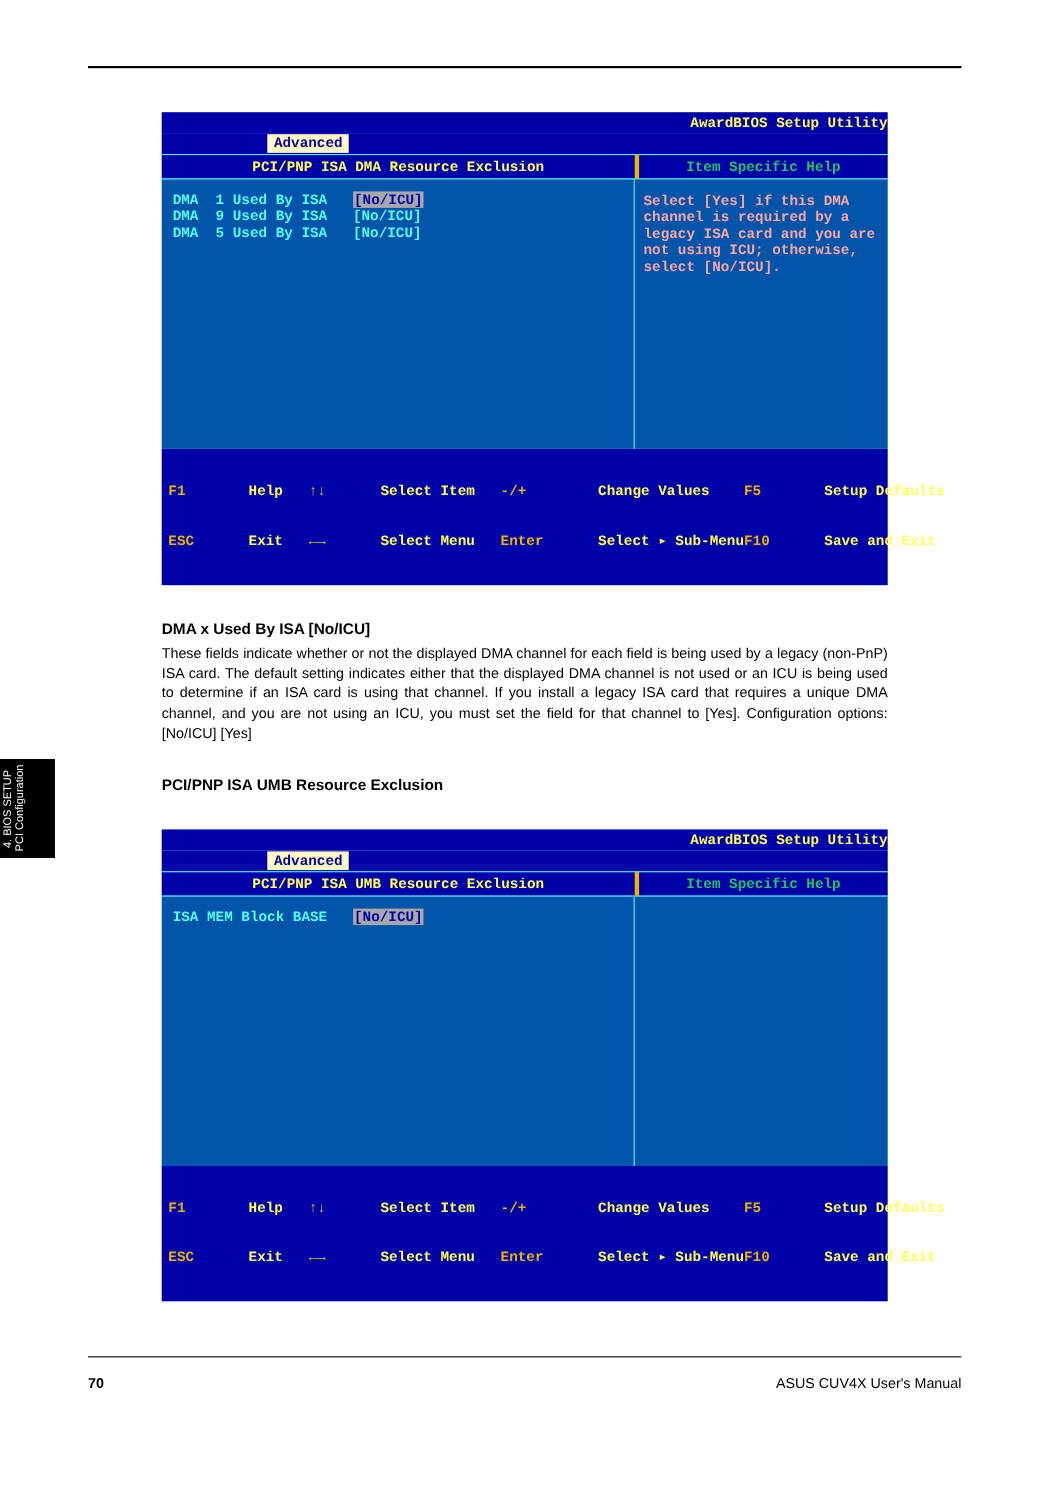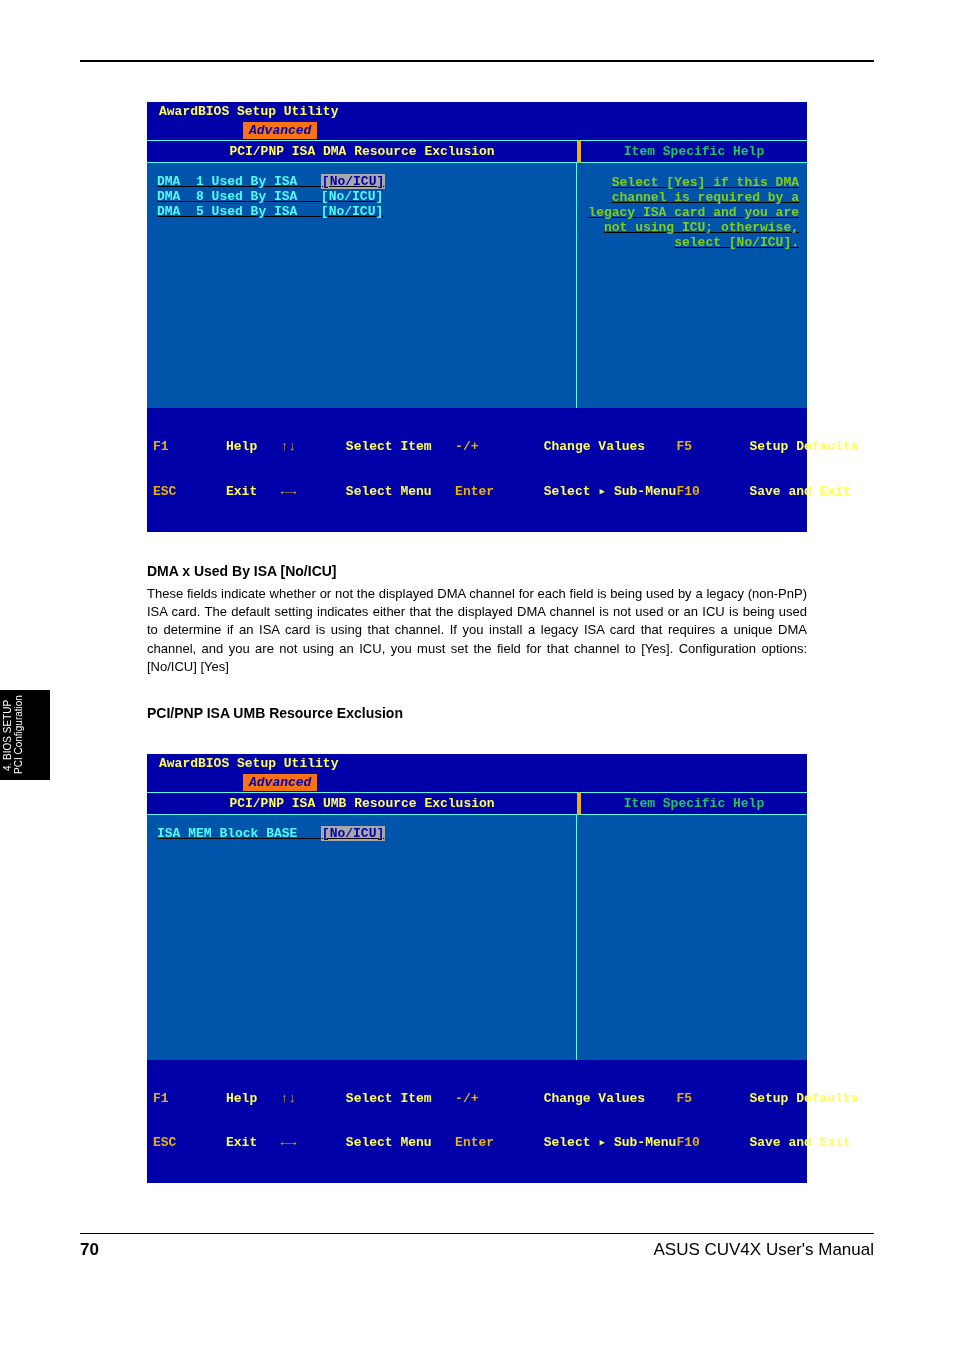--- a/index.html
+++ b/index.html
@@ -20,34 +20,33 @@
   .bios-screen {
     width: 660px;
     margin: 0 auto 30px auto;
     font-family: 'Courier New', monospace;
     font-size: 13px;
     font-weight: bold;
   }
   .bios-title {
     background: #0000a8;
     color: #ffff55;
-    text-align: left;
-    padding: 2px 12px;
+    text-align: right;
+    padding: 2px 0;
   }
   .bios-menu {
     background: #0000a8;
     color: #00a8a8;
     padding: 2px 0;
   }
   .bios-menu .active-tab {
-    background: #f97316;
+    background: #fef9c3;
     color: #0000a8;
     padding: 1px 6px;
     margin-left: 96px;
-    font-style: italic;
   }
   .bios-header-row {
     display: flex;
     background: #0000a8;
   }
   .bios-header-left {
     width: 430px;
     color: #ffff55;
     text-align: center;
     padding: 3px 0;
@@ -60,35 +59,33 @@
     color: #22c55e;
     text-align: center;
     padding: 3px 0;
     border-top: 1px solid #54fcfc;
     border-bottom: 1px solid #54fcfc;
   }
   .bios-body {
     display: flex;
     background: #0055aa;
     min-height: 245px;
-    text-decoration: underline;
   }
   .bios-body-left {
     width: 430px;
     padding: 12px 10px;
     border-right: 1px solid #54fcfc;
     color: #54fcfc;
     box-sizing: border-box;
   }
   .bios-body-right {
     flex: 1;
     padding: 12px 8px;
-    color: #84cc16;
+    color: #fca5a5;
     box-sizing: border-box;
-    text-align: right;
   }
   .bios-line {
     white-space: pre;
     line-height: 1.15;
   }
   .selected-val {
     background: #a8a8a8;
     color: #0000a8;
     padding: 0 1px;
   }
@@ -140,24 +137,24 @@
     margin: 14px 0 4px 0;
   }
   .body-text p {
     margin: 2px 0 10px 0;
     text-align: justify;
   }
   .footer-area {
     width: 100%;
     border-top: 1px solid #000;
     margin-top: 50px;
-    padding-top: 6px;
+    padding-top: 16px;
     display: flex;
     justify-content: space-between;
-    font-size: 17px;
+    font-size: 13px;
     align-items: flex-end;
   }
   .footer-area .pg {
     font-weight: bold;
   }
 </style>
 </head>
 <body>
 
 <div class="page">
@@ -166,21 +163,21 @@
   <div class="bios-screen">
     <div class="bios-title">AwardBIOS Setup Utility</div>
     <div class="bios-menu"><span class="active-tab">Advanced</span></div>
     <div class="bios-header-row">
       <div class="bios-header-left">PCI/PNP ISA DMA Resource Exclusion</div>
       <div class="bios-header-right">Item Specific Help</div>
     </div>
     <div class="bios-body">
       <div class="bios-body-left">
         <div class="bios-line"><span>DMA  1 Used By ISA</span>   <span class="selected-val">[No/ICU]</span></div>
-        <div class="bios-line"><span>DMA  8 Used By ISA</span>   <span>[No/ICU]</span></div>
+        <div class="bios-line"><span>DMA  9 Used By ISA</span>   <span>[No/ICU]</span></div>
         <div class="bios-line"><span>DMA  5 Used By ISA</span>   <span>[No/ICU]</span></div>
       </div>
       <div class="bios-body-right">
         <div>Select [Yes] if this DMA channel is required by a legacy ISA card and you are not using ICU; otherwise, select [No/ICU].</div>
       </div>
     </div>
     <div class="bios-footer">
       <div class="col">
         <div><span class="key">F1</span>   <span class="yellow">Help</span>   <span class="key">↑↓</span>  <span class="yellow">Select Item</span>   <span class="key">-/+</span>    <span class="yellow">Change Values</span></div>
         <div><span class="key">ESC</span>  <span class="yellow">Exit</span>   <span class="key">←→</span>  <span class="yellow">Select Menu</span>   <span class="key">Enter</span>  <span class="yellow">Select ▸ Sub-Menu</span></div>

